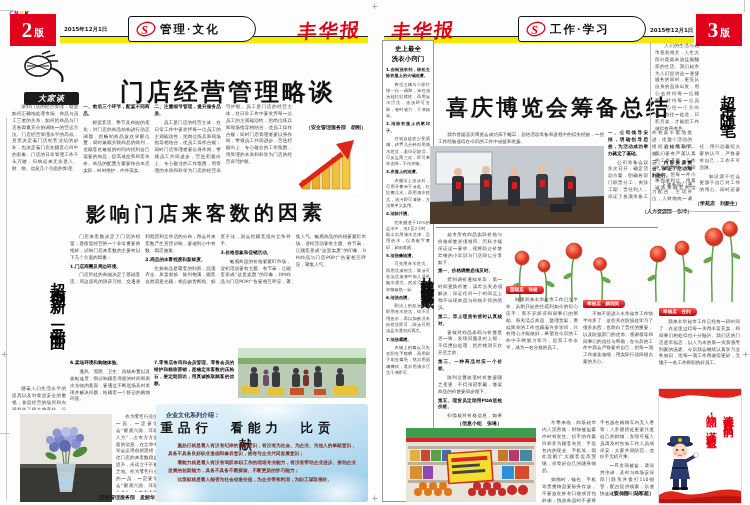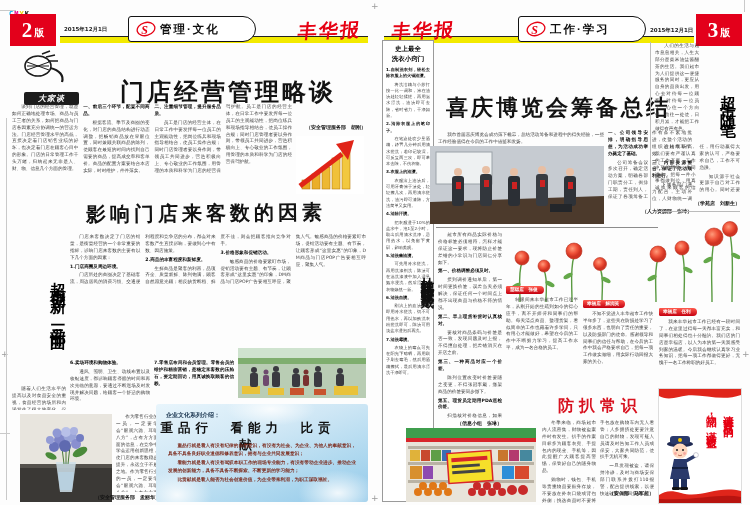--- a/index.html
+++ b/index.html
@@ -462,21 +462,20 @@
           <p class="t">不知不觉进入丰华超市工作快半年多了，这些天在防损处学习了很多东西，也明白了责任的重要，以及防损部门的使命。感谢领导和同事们的信任与帮助，在今后的工作中我会严格要求自己，把每一项工作做实做细，用实际行动回报大家的关心。</p>
         </div>
     </div>
     <div class="b" style="left:277px;top:286px;width:81px;height:86px;">
       <span class="ribbon">幸福店　任利</span>
       <div class="body" style="height:72px;margin-top:2px;">
           <p class="t">我来丰华超市工作已经有一段时间了，在这里过得每一天都丰富充实，和同事们相处得也十分融洽。我们店的门店是幸福店，以人为本的第一天我感受到家的温暖。今后我会继续认真学习业务知识，把每一项工作都做得更好，无愧于一名工作称职的好员工。</p>
         </div>
     </div>
 
-    <div class="b theft-title" style="left:176px;top:384px;">防扒常识</div>
     <div class="b body" style="left:160px;top:408px;width:112px;height:86px;">
       <div class="cols2">
         <p class="t">冬季来临，商场超市内人流密集，财物被盗案件时有发生。扒手的作案目标多为顾客衣兜、手提包内的现金、手机等，因此提醒广大顾客提高警惕，保管好自己的随身物品。</p>
         <p class="t">购物时，钱包、手机等贵重物品要贴身存放，不要放在外衣口袋或背包外侧；挑选商品时不要将手包放在购物车内无人看管；人多拥挤处更要注意自己的财物，发现可疑人员请及时告知工作人员或保安，大家共同防范，使扒手无机可乘。</p>
         <p class="t">一旦发现被盗，请保持冷静，及时与商场安保部门联系并拨打110报警，配合提供线索，以便快速破案，挽回损失。</p>
       </div>
     </div>
     <div class="b attr" style="left:200px;top:478px;width:72px;">（安保部　马军超）</div>
 
     <div class="b poster" style="left:276px;top:376px;width:82px;height:114px;">

